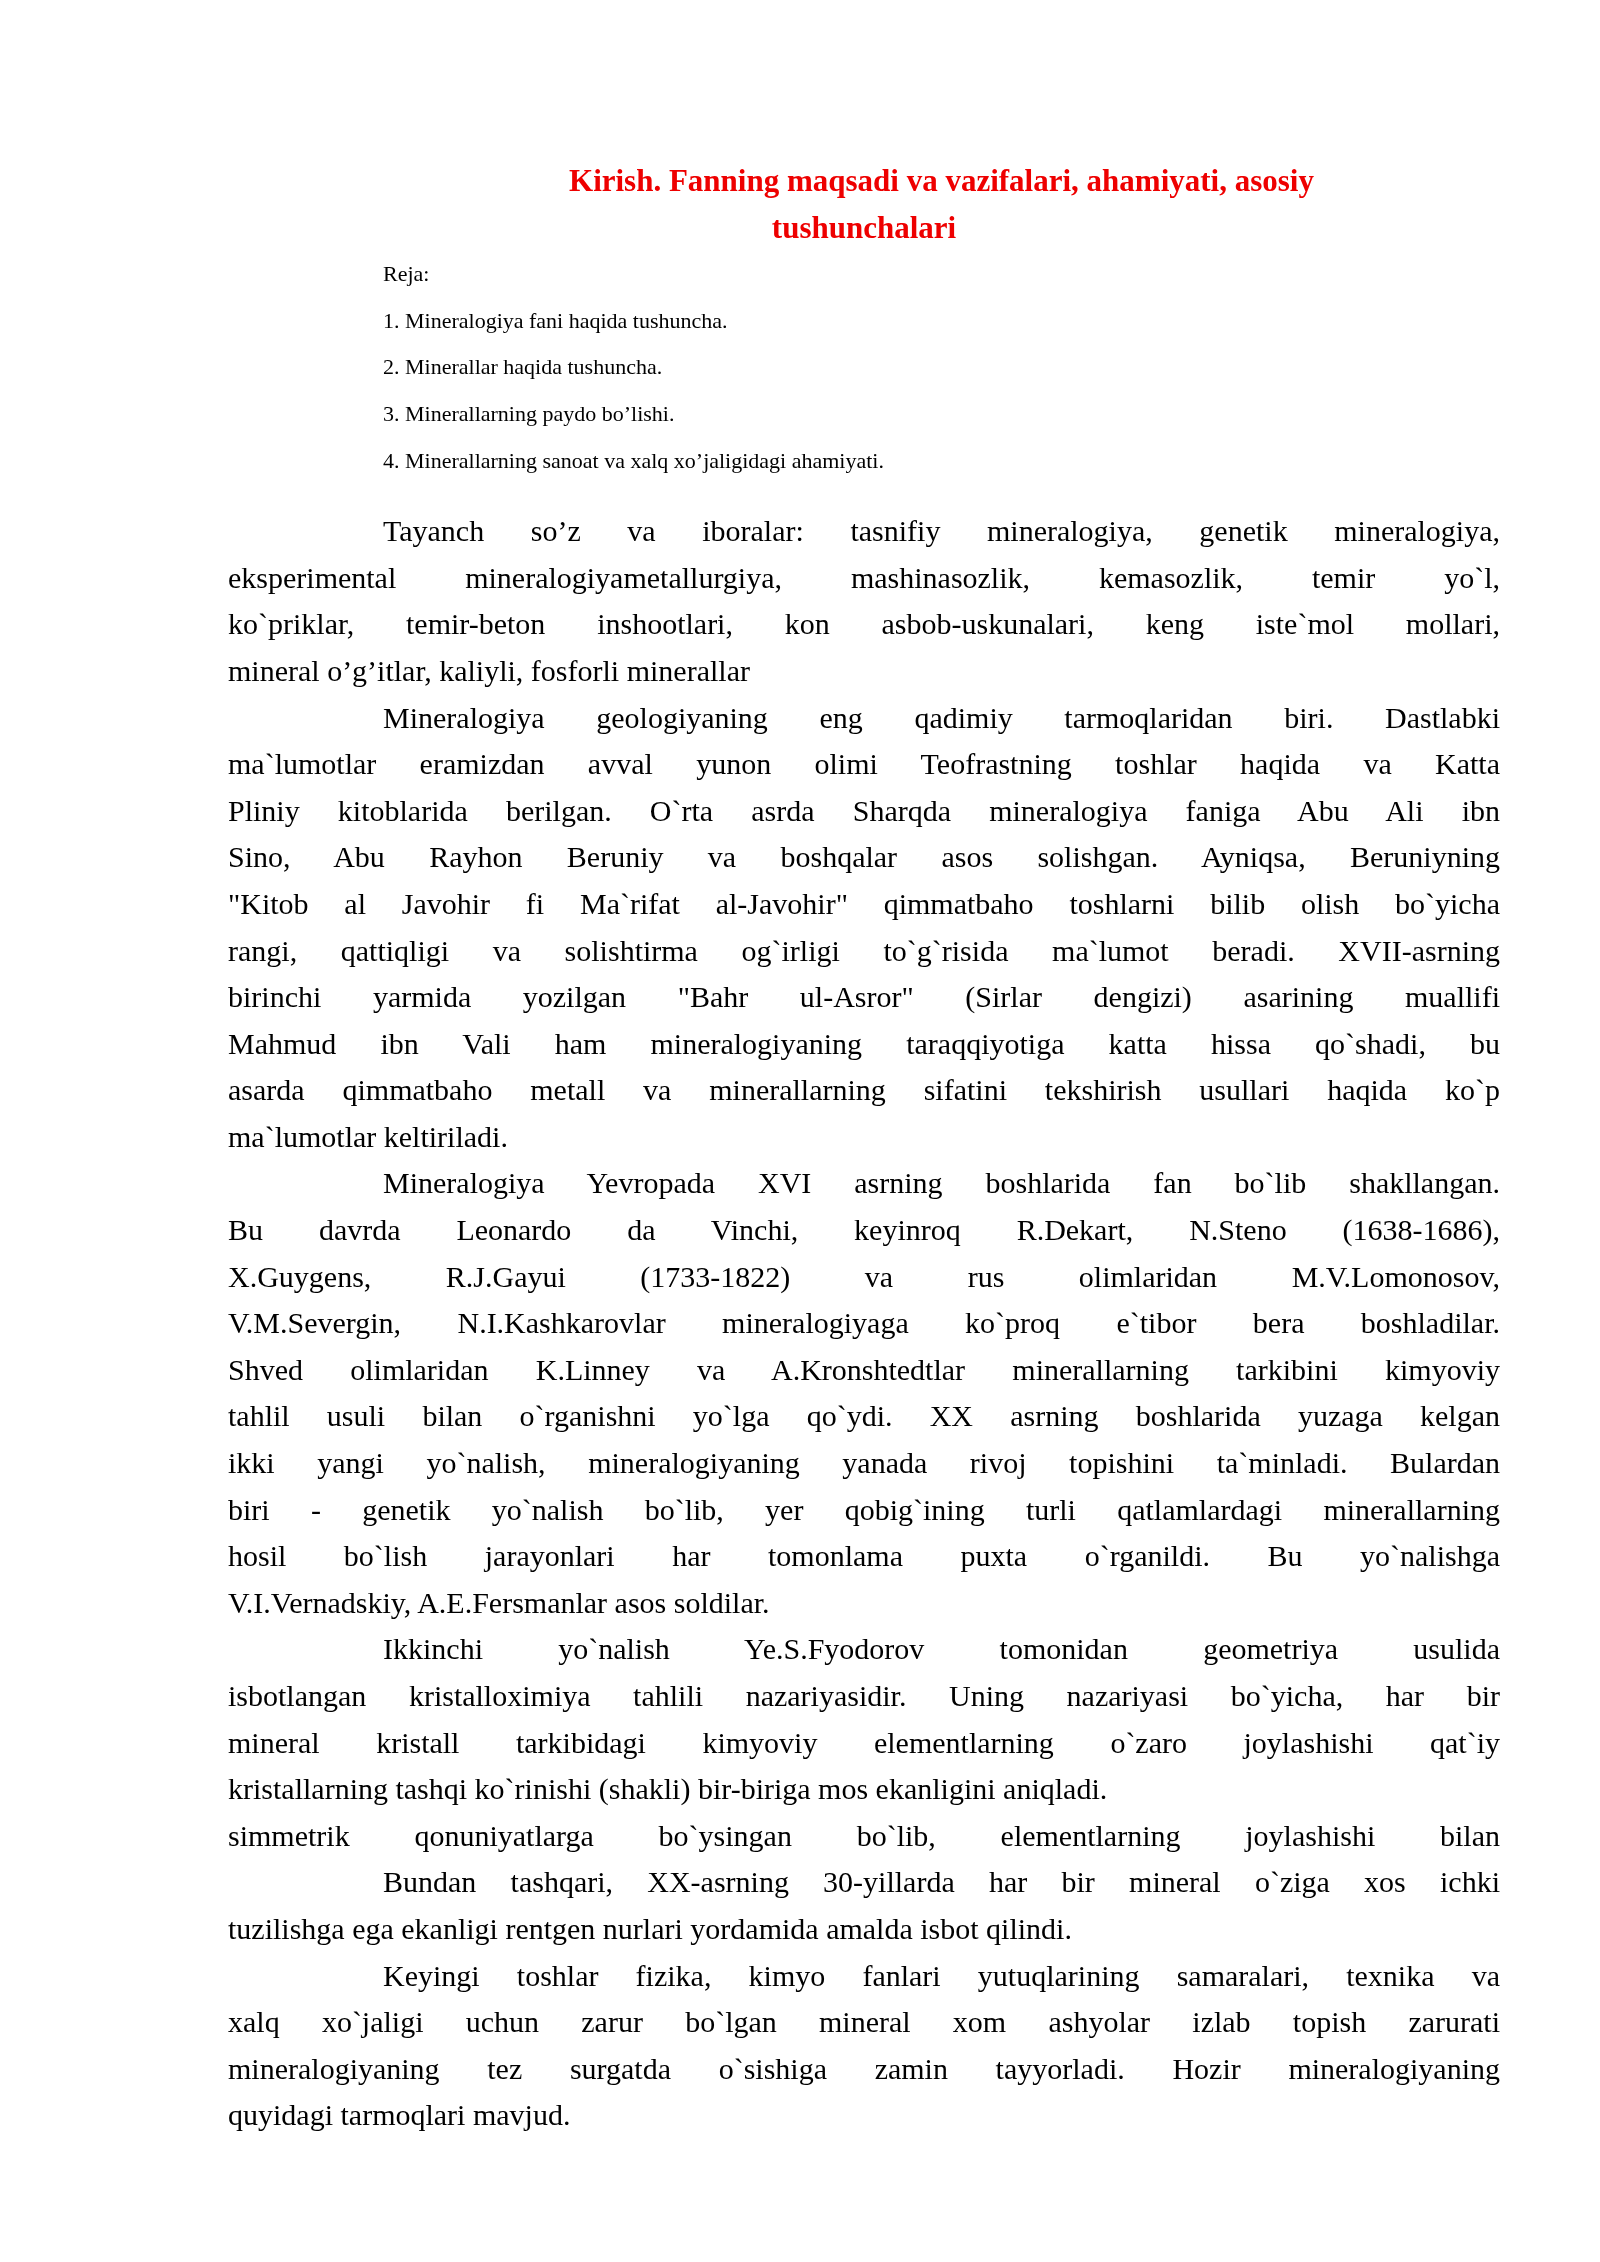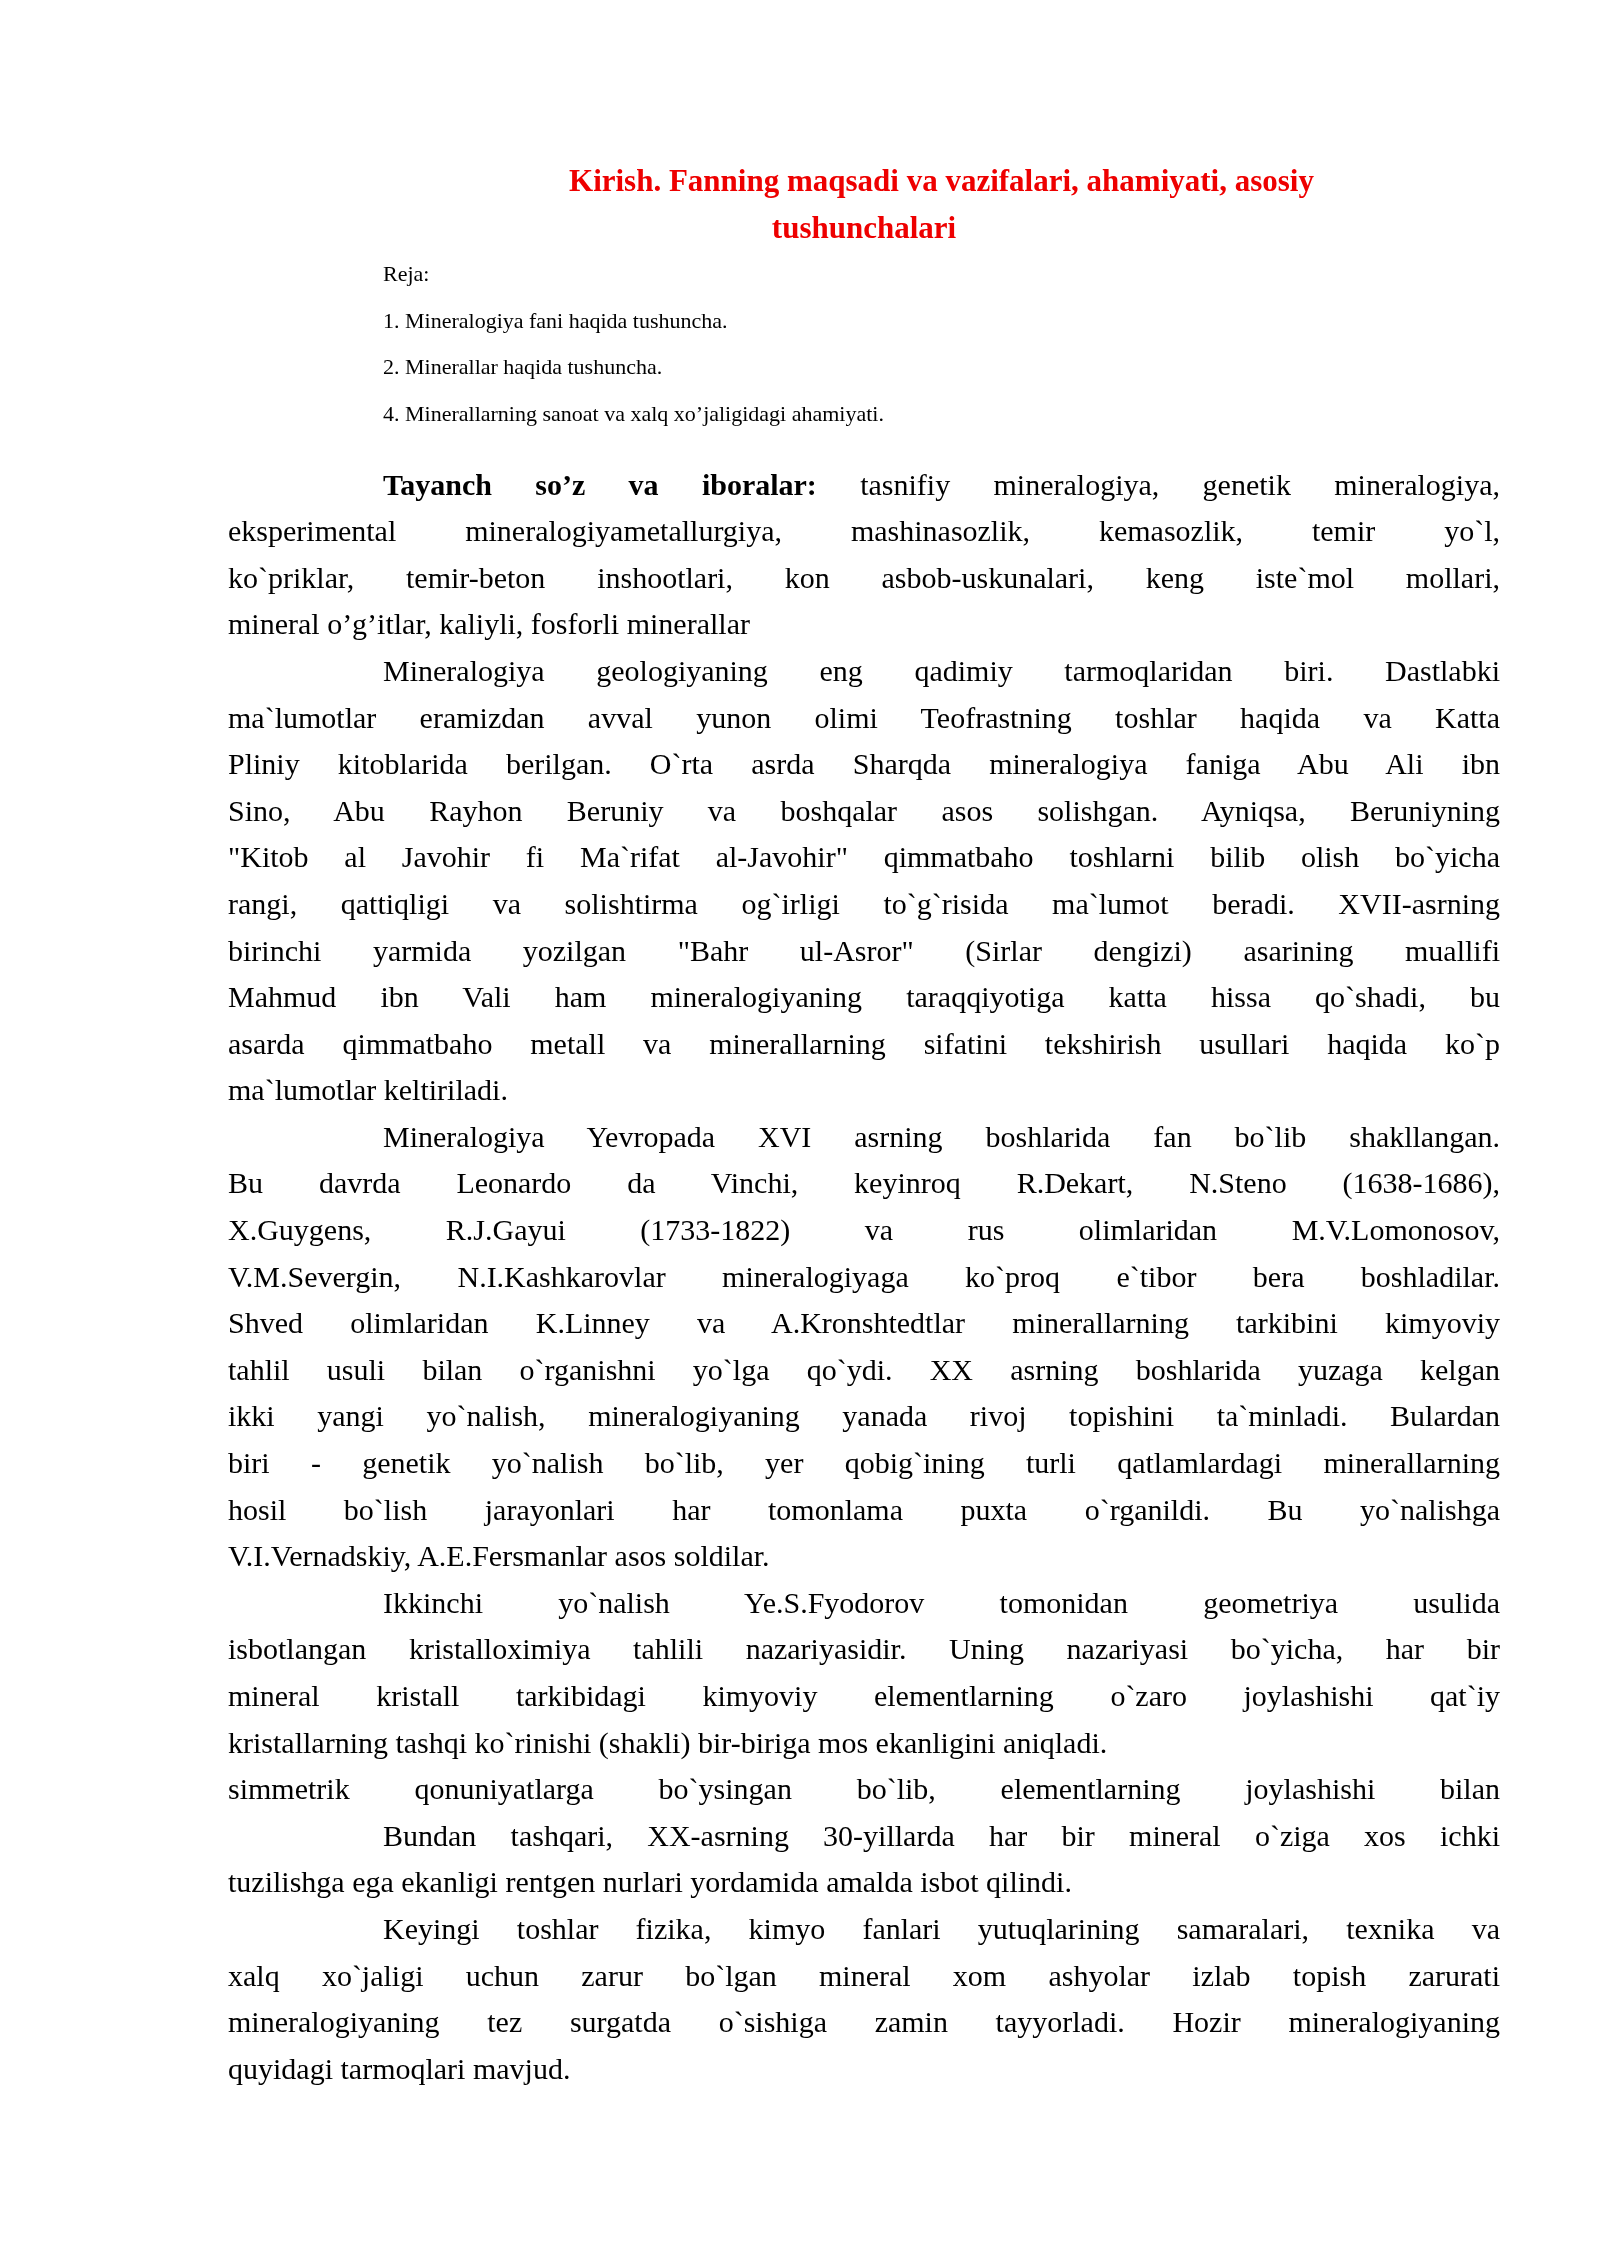--- a/index.html
+++ b/index.html
@@ -30,36 +30,37 @@
   }
   #paragraphs { margin-top: 24px; }
   .line {
     font-size: 30px;
     line-height: 46.6px;
     text-align: justify;
     text-align-last: justify;
   }
   .line.first { padding-left: 155px; }
   .line.last { text-align: right; text-align-last: left; }
-  .b { font-weight: bold; margin-top: 13px; }
+  .b { font-weight: normal; margin-top: 13px; }
 </style>
 </head>
 <body>
 
 <div class="page">
 
   <div class="title" style="color: rgb(238, 0, 0);">
     <div class="title-line indent-first">Kirish. Fanning maqsadi va vazifalari, ahamiyati, asosiy</div>
     <div class="title-line">tushunchalari</div>
   </div>
 
   <div class="plan">
     <div class="plan-line">Reja:</div>
     <div class="plan-line">1. Mineralogiya fani haqida tushuncha.</div>
     <div class="plan-line">2. Minerallar haqida tushuncha.</div>
+    <div class="plan-line">3. Minerallarning paydo bo’lishi.</div>
     <div class="plan-line">4. Minerallarning sanoat va xalq xo’jaligidagi ahamiyati.</div>
   </div>
 
   <div id="paragraphs">
       <div class="paragraph">
         <div class="line first"><span class="b">Tayanch so’z va  iboralar:</span><span> tasnifiy mineralogiya, genetik mineralogiya,</span></div>
         <div class="line">eksperimental mineralogiyametallurgiya, mashinasozlik, kemasozlik, temir yo`l,</div>
         <div class="line">ko`priklar, temir-beton inshootlari, kon asbob-uskunalari, keng iste`mol mollari,</div>
         <div class="line last">mineral o’g’itlar, kaliyli, fosforli minerallar</div>
       </div>

